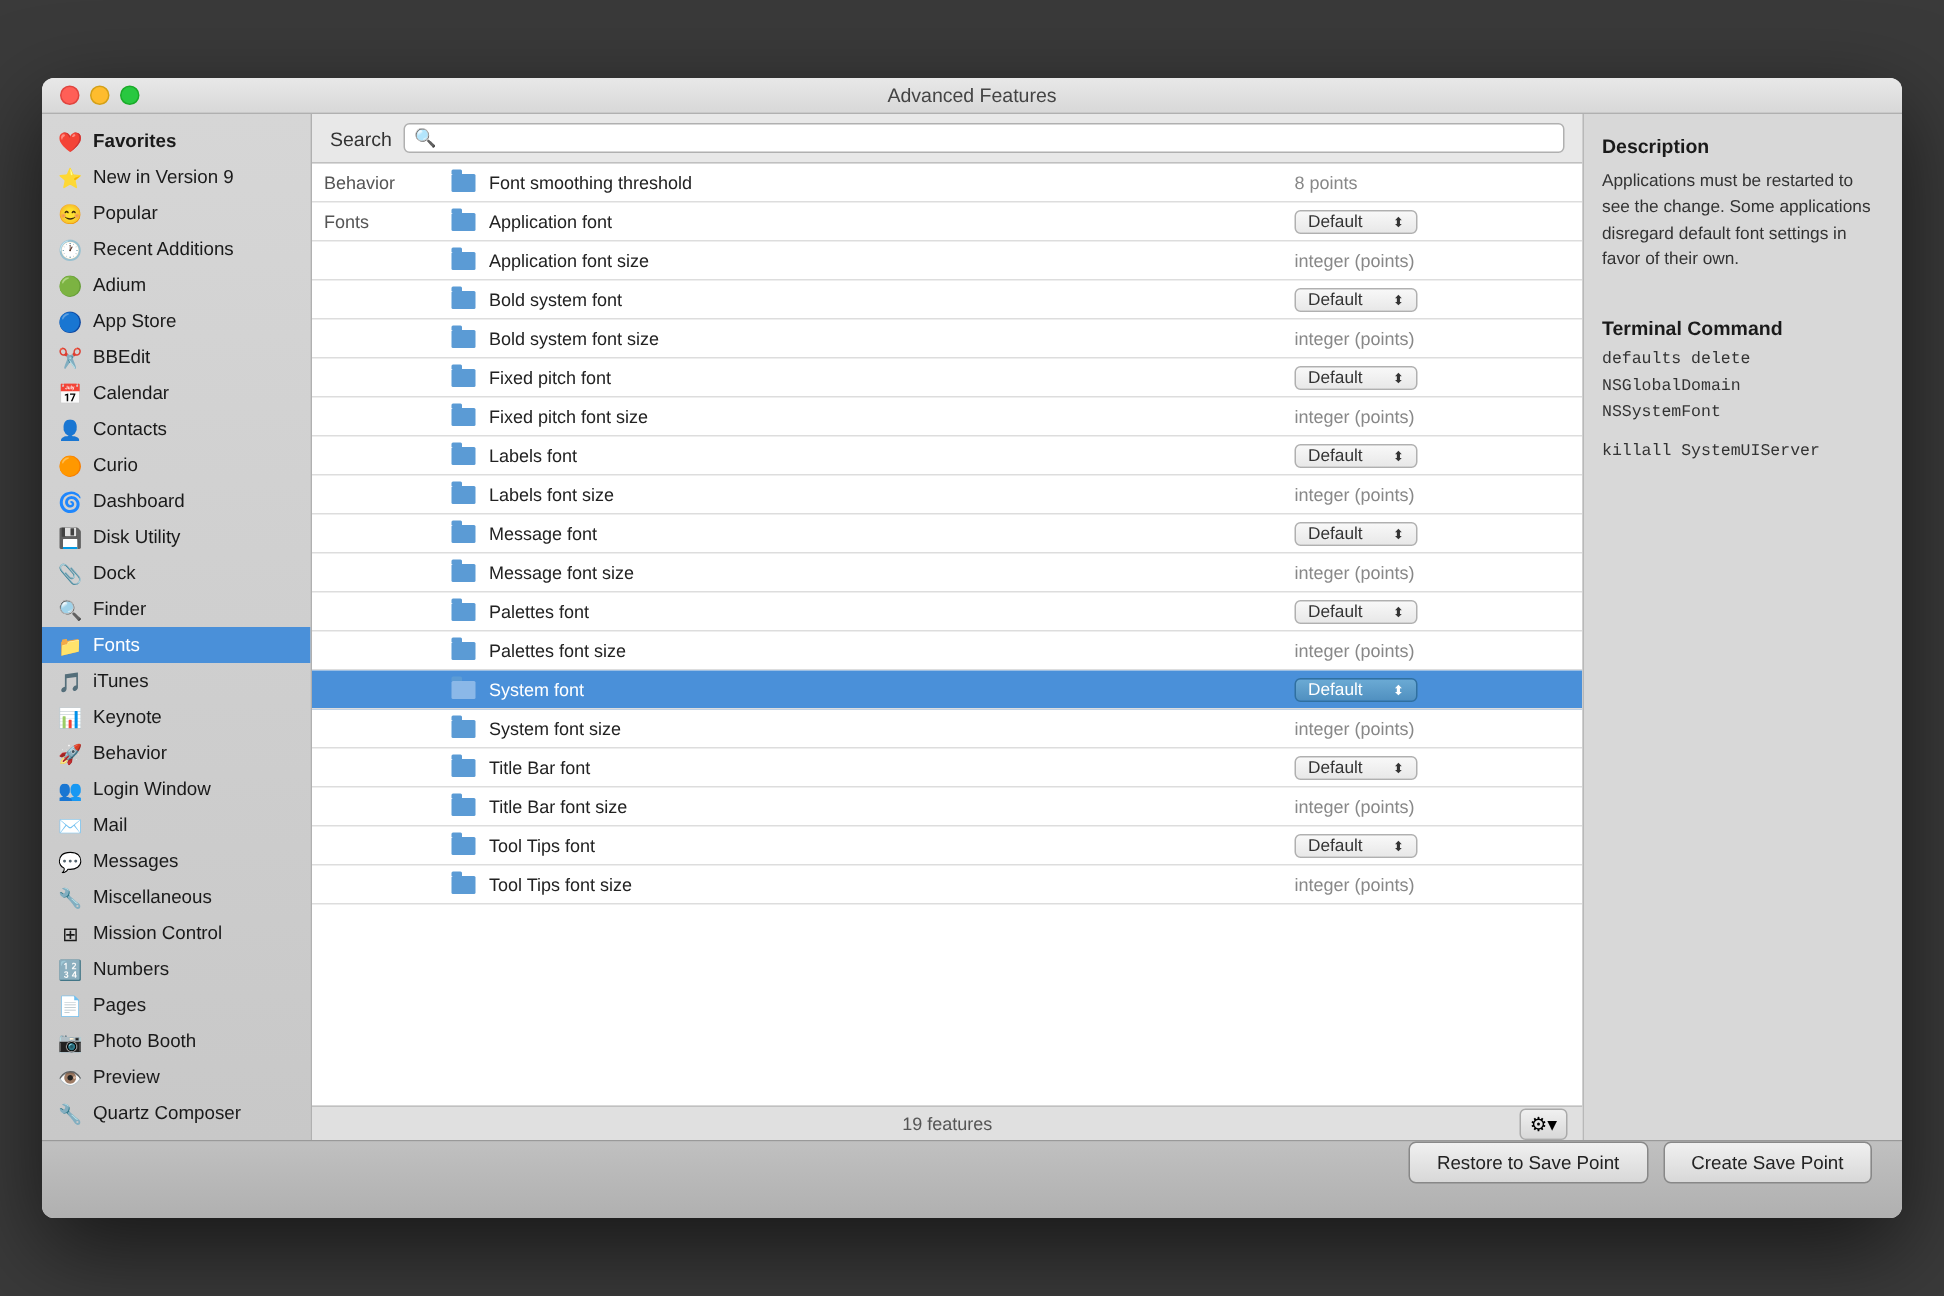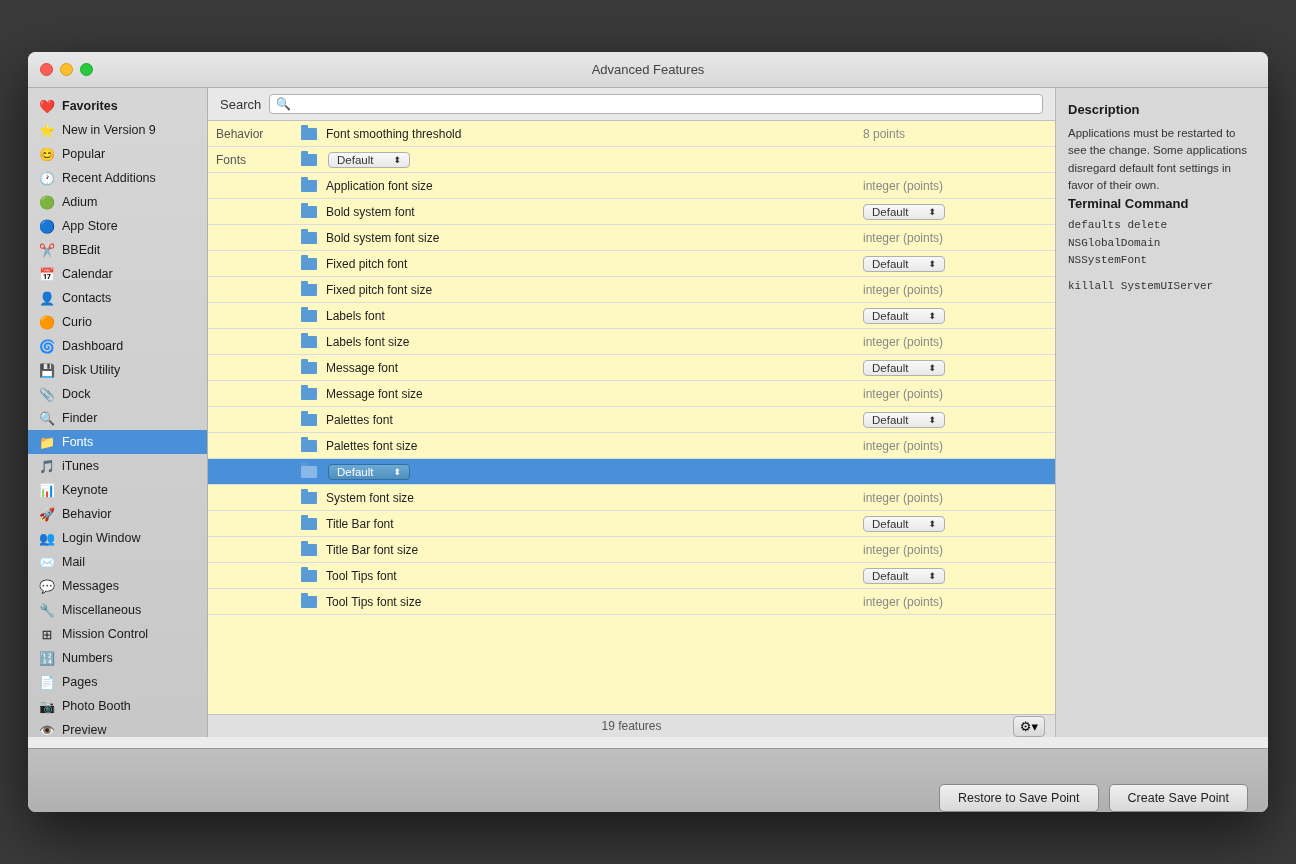--- a/index.html
+++ b/index.html
@@ -16,21 +16,21 @@
       width: 1240px;
       height: 760px;
       background: #ececec;
       border-radius: 8px;
       box-shadow: 0 20px 60px rgba(0,0,0,0.6);
       display: flex;
       flex-direction: column;
       overflow: hidden;
     }
     .title-bar {
-      height: 36px;
+      height: 24px;
       background: linear-gradient(to bottom, #e8e8e8, #d8d8d8);
       border-bottom: 1px solid #b0b0b0;
       display: flex;
       align-items: center;
       justify-content: center;
       position: relative;
       flex-shrink: 0;
     }
     .traffic-lights {
       position: absolute;
@@ -90,21 +90,21 @@
       justify-content: center;
       font-size: 13px;
       flex-shrink: 0;
     }
     
     .main-content {
       flex: 1;
       display: flex;
       flex-direction: column;
       overflow: hidden;
-      background: #fef9c3;
+      background: #ffffff;
     }
     .search-bar {
       padding: 6px 12px;
       background: #e8e8e8;
       border-bottom: 1px solid #c0c0c0;
       display: flex;
       align-items: center;
       gap: 8px;
     }
     .search-label {
@@ -237,46 +237,45 @@
     .desc-title {
       font-size: 13px;
       font-weight: 700;
       color: #1a1a1a;
       margin-bottom: 8px;
     }
     .desc-text {
       font-size: 11.5px;
       color: #333;
       line-height: 1.5;
-      margin-bottom: 2px;
+      margin-bottom: 29px;
     }
     .terminal-title {
       font-size: 13px;
       font-weight: 700;
       color: #1a1a1a;
       margin-bottom: 6px;
     }
     .terminal-cmd {
       font-size: 11px;
       color: #333;
       font-family: 'Courier New', monospace;
       line-height: 1.6;
     }
     
     .bottom-bar {
-      height: 64px;
+      height: 52px;
       background: linear-gradient(to bottom, #c0c0c0, #b0b0b0);
       border-top: 1px solid #999;
       display: flex;
-      align-items: flex-end;
+      align-items: flex-start;
       justify-content: flex-end;
       padding: 0 20px;
       gap: 10px;
       flex-shrink: 0;
-      margin-top: 11px;
     }
     .bottom-btn {
       padding: 6px 18px;
       border-radius: 5px;
       font-size: 12.5px;
       cursor: pointer;
       border: 1px solid #888;
       background: linear-gradient(to bottom, #f0f0f0, #d8d8d8);
       color: #222;
       font-weight: 400;
@@ -434,20 +433,21 @@
           </div>
           <div class="col-name">Font smoothing threshold</div>
           <div class="col-value">8 points</div>
         </div>
 
         <div class="table-row">
           <div class="col-category">Fonts</div>
           <div class="col-icon">
               <div class="folder-icon"></div>
             </div>
+          <div class="col-name">Application font</div>
           <div class="col-value">
             <button class="dropdown-btn">
               <span>Default</span>
               <span class="chevron">⬍</span>
             </button>
           </div>
         </div>
 
         <div class="table-row">
           <div class="col-category"></div>
@@ -571,20 +571,21 @@
             </div>
           <div class="col-name">Palettes font size</div>
           <div class="col-value">integer (points)</div>
         </div>
 
         <div class="table-row selected">
           <div class="col-category"></div>
           <div class="col-icon">
             <div class="folder-icon" style="background:#8bb8e8;"></div>
           </div>
+          <div class="col-name">System font</div>
           <div class="col-value">
             <button class="dropdown-btn" style="background:linear-gradient(to bottom,#6baad4,#5090c0);border-color:#3070a0;color:#fff;">
               <span>Default</span>
               <span class="chevron">⬍</span>
             </button>
           </div>
         </div>
 
         <div class="table-row">
           <div class="col-category"></div>

